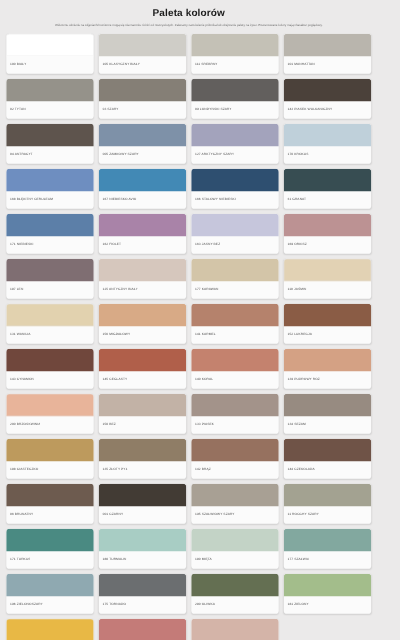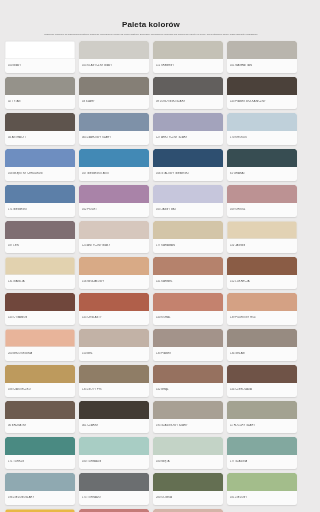--- a/index.html
+++ b/index.html
@@ -8,21 +8,21 @@
     background:#ebeaea;
     font-family:"Liberation Sans", sans-serif;
     overflow:hidden;
   }
   .page {
     width:302px; height:512px;
     background:#ebeaea;
     padding:0 5px 4px 5px;
     display:flex; flex-direction:column;
   }
-  .header { text-align:center; padding:20px 0 2px 0; }
+  .header { text-align:center; padding:6px 0 2px 0; }
   .title {
     font-size:8px;
     font-weight:bold;
     color:#1b1b1b;
     letter-spacing:0.1px;
     line-height:10px;
   }
   .subtitle {
     font-size:2.4px;
     color:#6d6d6d;

